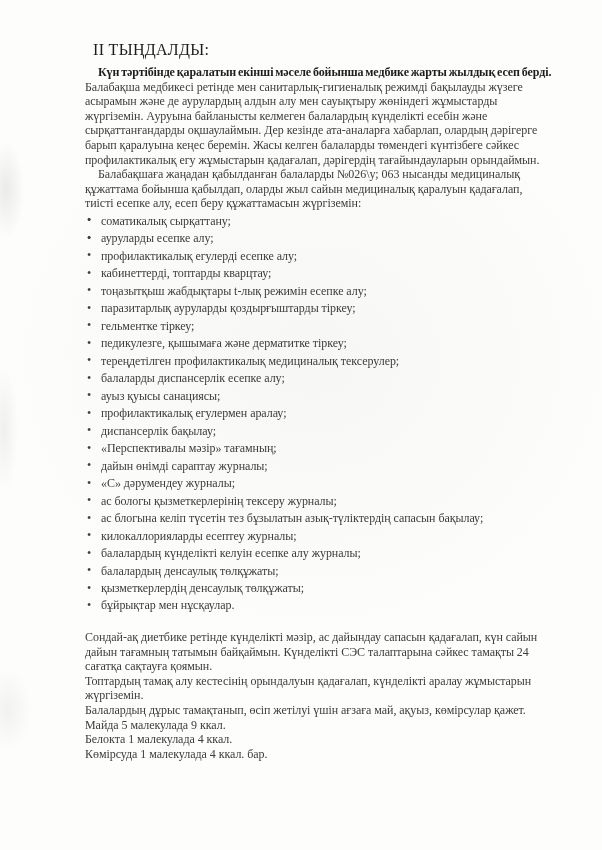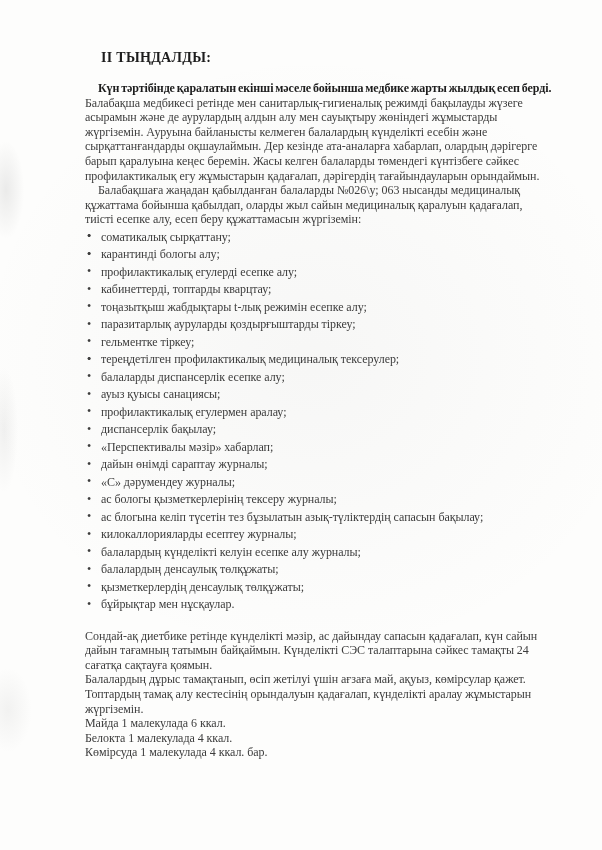--- a/index.html
+++ b/index.html
@@ -18,23 +18,23 @@
     background-image:
       radial-gradient(ellipse 26px 70px at 6px 190px, rgba(150,150,150,0.18), transparent 70%),
       radial-gradient(ellipse 20px 90px at 4px 430px, rgba(160,160,160,0.14), transparent 70%),
       radial-gradient(ellipse 34px 60px at 8px 710px, rgba(160,160,160,0.12), transparent 70%),
       radial-gradient(ellipse 420px 380px at 52% 42%, rgba(130,130,130,0.05), transparent 80%);
     font-family: "Liberation Serif", "DejaVu Serif", serif;
     color: #3c3c3c;
     overflow: hidden;
   }
   .heading {
-    margin: 16px;
-    font-size: 14px;
-    font-weight: bold;
+    margin: 8px;
+    font-size: 16px;
+    font-weight: normal;
     color: #1d1d1d;
     line-height: 15px;
     letter-spacing: 0.3px;
   }
   p {
     margin: 0;
     font-size: 12px;
     line-height: 14.6px;
     letter-spacing: -0.05px;
     text-align: left;
@@ -81,46 +81,46 @@
   <p class="lead">Күн тәртібінде қаралатын екінші мәселе бойынша медбике жарты жылдық  есеп берді.</p>
 
   <p>Балабақша медбикесі ретінде мен санитарлық-гигиеналық режимді бақылауды жүзеге асырамын және де аурулардың алдын алу мен сауықтыру жөніндегі жұмыстарды жүргіземін. Ауруына байланысты келмеген балалардың күнделікті есебін және сырқаттанғандарды оқшаулаймын. Дер кезінде ата-аналарға хабарлап, олардың дәрігерге барып қаралуына кеңес беремін. Жасы келген балаларды төмендегі күнтізбеге сәйкес профилактикалық егу жұмыстарын қадағалап, дәрігердің тағайындауларын орындаймын.</p>
 
   <p class="indent-first">Балабақшаға жаңадан қабылданған балаларды №026\у; 063 нысанды медициналық құжаттама бойынша қабылдап, оларды жыл сайын медициналық қаралуын қадағалап, тиісті есепке алу, есеп беру құжаттамасын жүргіземін:</p>
 
   <ul class="duties-list">
     <li><span class="bullet">•</span></li>
     <li><span class="bullet">•</span><span>соматикалық сырқаттану;</span></li>
     <li><span class="bullet">•</span></li>
-    <li><span class="bullet">•</span><span>карантинді бологы алу;</span></li>
+    <li><span class="bullet">•</span><span>ауруларды есепке алу;</span></li>
     <li><span class="bullet">•</span><span>профилактикалық егулерді есепке алу;</span></li>
     <li><span class="bullet">•</span><span>кабинеттерді, топтарды кварцтау;</span></li>
     <li><span class="bullet">•</span><span>тоңазытқыш жабдықтары t-лық режимін есепке алу;</span></li>
     <li><span class="bullet">•</span><span>паразитарлық ауруларды қоздырғыштарды тіркеу;</span></li>
     <li><span class="bullet">•</span><span>гельментке тіркеу;</span></li>
-    <li><span class="bullet">•</span></li>
+    <li><span class="bullet">•</span><span>педикулезге, қышымаға және дерматитке тіркеу;</span></li>
     <li><span class="bullet">•</span><span>тереңдетілген профилактикалық медициналық тексерулер;</span></li>
     <li><span class="bullet">•</span><span>балаларды диспансерлік есепке алу;</span></li>
     <li><span class="bullet">•</span><span>ауыз қуысы санациясы;</span></li>
     <li><span class="bullet">•</span><span>профилактикалық егулермен аралау;</span></li>
     <li><span class="bullet">•</span><span>диспансерлік бақылау;</span></li>
-    <li><span class="bullet">•</span><span>«Перспективалы мәзір» хабарлап;</span></li>
+    <li><span class="bullet">•</span><span>«Перспективалы мәзір» тағамның;</span></li>
     <li><span class="bullet">•</span><span>дайын өнімді сараптау журналы;</span></li>
     <li><span class="bullet">•</span><span>«С» дәрумендеу журналы;</span></li>
     <li><span class="bullet">•</span><span>ас бологы қызметкерлерінің тексеру журналы;</span></li>
     <li><span class="bullet">•</span><span>ас блогына келіп түсетін тез бұзылатын азық-түліктердің сапасын бақылау;</span></li>
     <li><span class="bullet">•</span><span>килокаллорияларды есептеу журналы;</span></li>
     <li><span class="bullet">•</span><span>балалардың күнделікті келуін есепке алу журналы;</span></li>
     <li><span class="bullet">•</span><span>балалардың денсаулық төлқұжаты;</span></li>
     <li><span class="bullet">•</span><span>қызметкерлердің денсаулық төлқұжаты;</span></li>
     <li><span class="bullet">•</span><span>бұйрықтар мен нұсқаулар.</span></li>
   </ul>
 
   <div class="closing">
     <p>Сондай-ақ диетбике ретінде күнделікті мәзір, ас дайындау сапасын қадағалап, күн сайын дайын тағамның татымын байқаймын. Күнделікті СЭС талаптарына сәйкес тамақты 24 сағатқа сақтауға қоямын.</p>
+    <p>Топтардың тамақ алу кестесінің орындалуын қадағалап, күнделікті аралау жұмыстарын жүргіземін.</p>
     <p>Балалардың дұрыс тамақтанып, өсіп жетілуі үшін ағзаға май, ақуыз, көмірсулар қажет.</p>
-    <p>Топтардың тамақ алу кестесінің орындалуын қадағалап, күнделікті аралау жұмыстарын жүргіземін.</p>
-    <p>Майда 1 малекулада 6 ккал.</p>
+    <p>Майда 5 малекулада 9 ккал.</p>
     <p>Белокта 1 малекулада 4 ккал.</p>
     <p>Көмірсуда 1 малекулада 4 ккал. бар.</p>
   </div>
 
 </div>
 
 </body></html>

